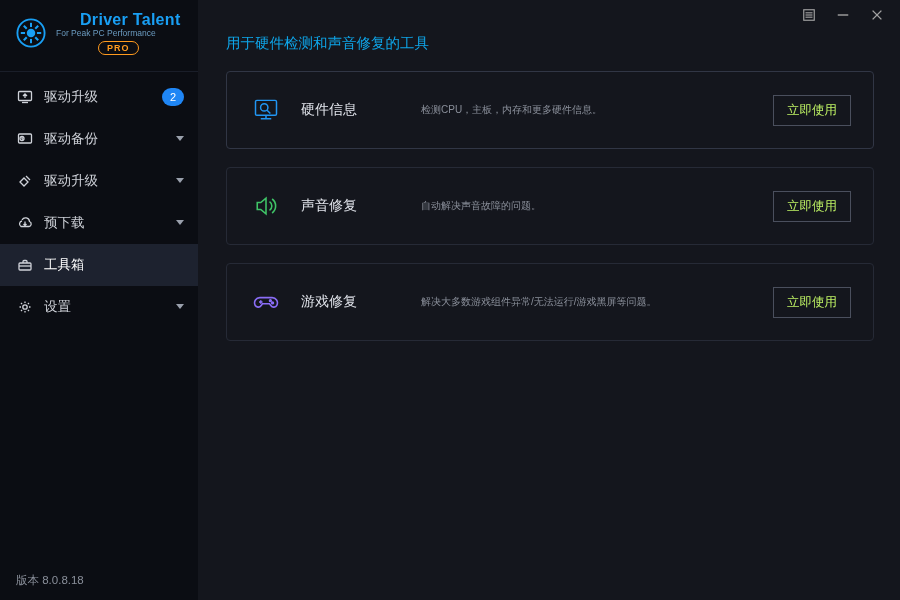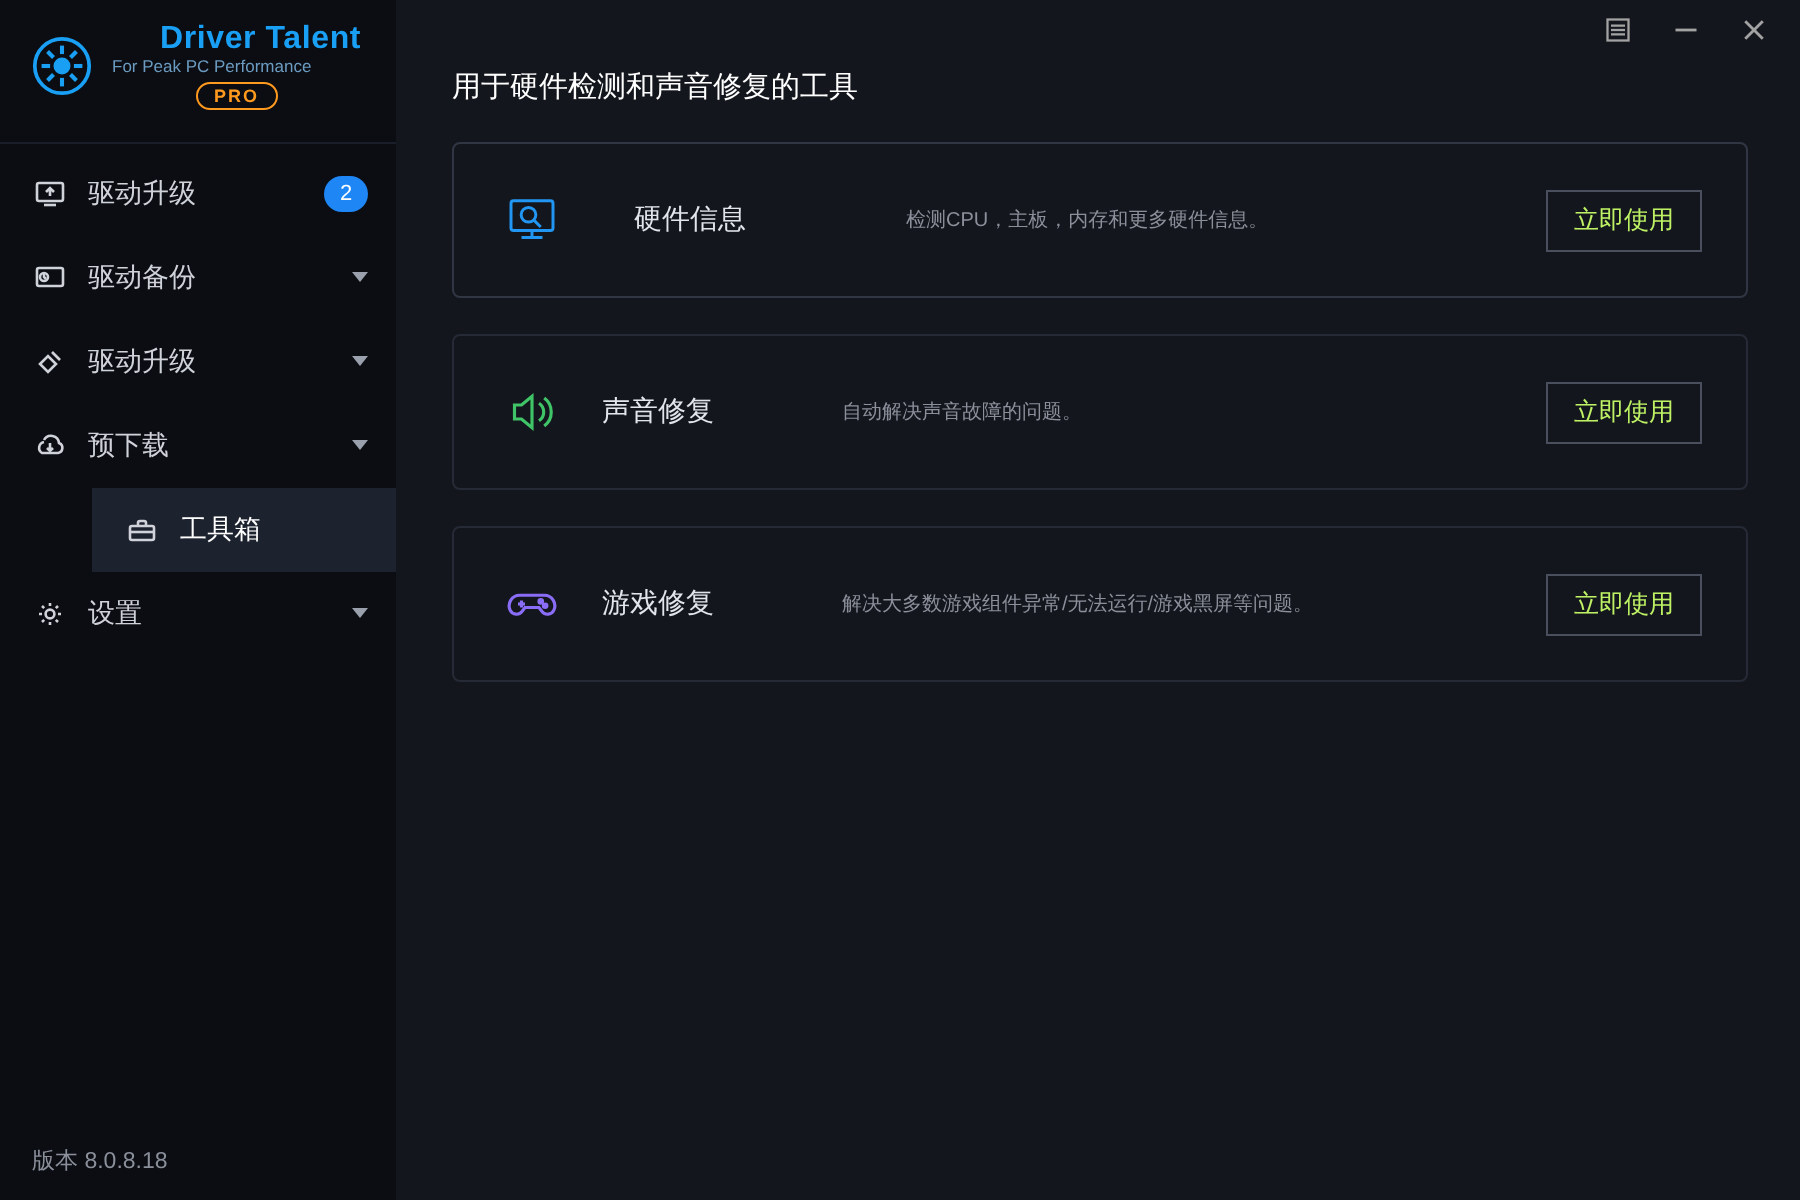--- a/index.html
+++ b/index.html
@@ -102,55 +102,54 @@
   .nav-item .caret {
     width: 0; height: 0;
     border-left: 4px solid transparent;
     border-right: 4px solid transparent;
     border-top: 5px solid #9aa0ac;
     margin-left: 6px;
   }
   .nav-item.active {
     background: #1d222f;
     color: #ffffff;
-    margin-left: 46px;
   }
 
   .sidebar .version {
     margin-top: auto;
     padding: 10px 16px 12px 16px;
     color: #8a8f9a;
     font-size: 11.5px;
   }
 
   
   .main {
     flex: 1;
     background: #14161d;
     padding: 34px 26px 20px 28px;
     position: relative;
   }
   .main h1 {
-    color: #ffffff;
+    color: #0ea5e9;
     font-size: 14.5px;
     font-weight: 400;
     margin-bottom: 18px;
   }
 
   .card {
     border: 1px solid #262a36;
     border-radius: 4px;
     padding: 20px 22px;
     display: flex;
     align-items: center;
     margin-bottom: 18px;
     background: #14161d;
     min-height: 78px;
   }
-  .card:first-of-type { border-color: #313645; gap: 16px; }
+  .card:first-of-type { border-color: #313645; }
   .card .card-icon {
     width: 34px; height: 34px;
     display: flex; align-items: center; justify-content: center;
     margin-right: 18px;
   }
   .card .card-icon svg { width: 28px; height: 28px; }
   .card .card-title {
     color: #e2e5ec;
     font-size: 14px;
     width: 120px;

